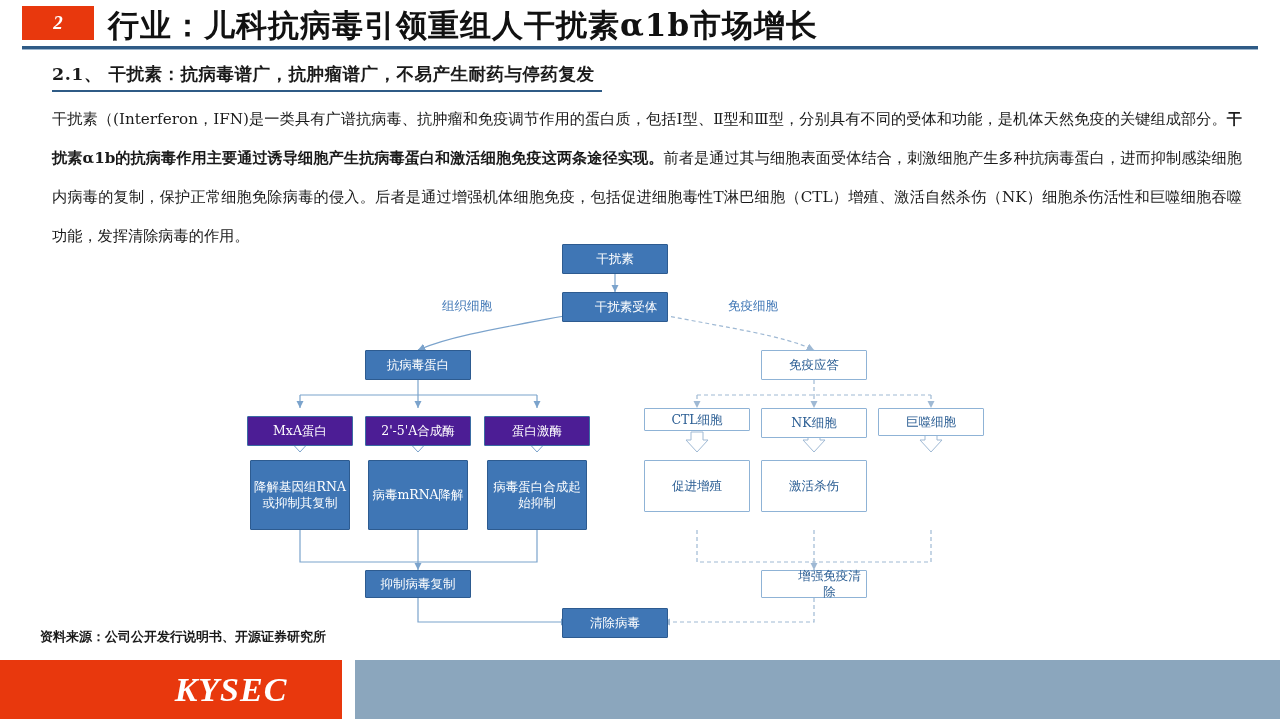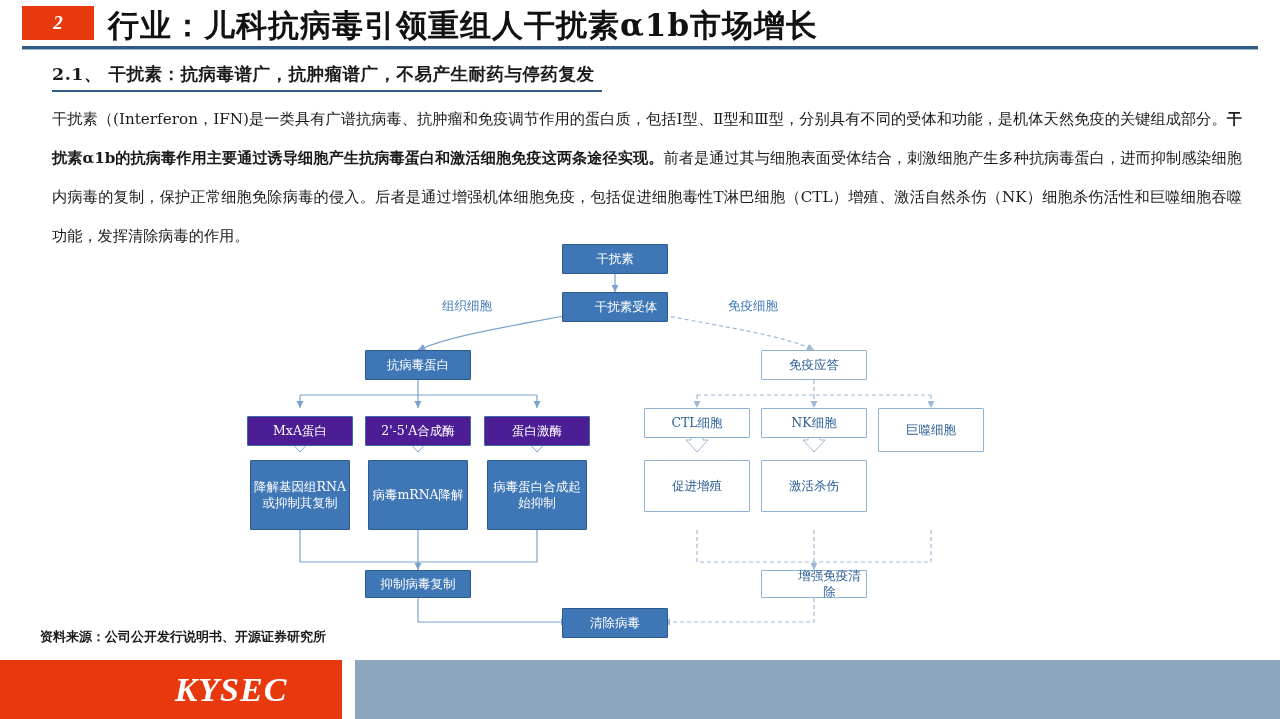--- a/index.html
+++ b/index.html
@@ -266,23 +266,23 @@
   <div class="node n-fill" style="left:562px; top:12px; width:106px; height:30px;">干扰素</div>
   <div class="node n-fill" style="left:562px; top:60px; width:106px; height:30px;padding-left:22px;">干扰素受体</div>
 
   <div class="node n-fill" style="left:365px; top:118px; width:106px; height:30px;">抗病毒蛋白</div>
   <div class="node n-open" style="left:761px; top:118px; width:106px; height:30px;">免疫应答</div>
 
   <div class="node n-fill-light" style="left:247px; top:176px; width:106px; height:30px;">MxA蛋白</div>
   <div class="node n-fill-light" style="left:365px; top:176px; width:106px; height:30px;">2'-5'A合成酶</div>
   <div class="node n-fill-light" style="left:484px; top:176px; width:106px; height:30px;">蛋白激酶</div>
 
-  <div class="node n-open" style="left:644px; top:176px; width:106px; height:30px;">CTL细胞</div>
+  <div class="node n-open" style="left:644px; top:176px; width:106px; height:23px;">CTL细胞</div>
   <div class="node n-open" style="left:761px; top:176px; width:106px; height:30px;">NK细胞</div>
-  <div class="node n-open" style="left:878px; top:176px; width:106px; height:44px;">巨噬细胞</div>
+  <div class="node n-open" style="left:878px; top:176px; width:106px; height:28px;">巨噬细胞</div>
 
   <div class="node n-fill" style="left:250px; top:228px; width:100px; height:70px;">降解基因组RNA或抑制其复制</div>
   <div class="node n-fill" style="left:368px; top:228px; width:100px; height:70px;">病毒mRNA降解</div>
   <div class="node n-fill" style="left:487px; top:228px; width:100px; height:70px;">病毒蛋白合成起始抑制</div>
 
   <div class="node n-open" style="left:644px; top:228px; width:106px; height:52px;">促进增殖</div>
   <div class="node n-open" style="left:761px; top:228px; width:106px; height:52px;">激活杀伤</div>
 
   <div class="node n-fill" style="left:365px; top:338px; width:106px; height:28px;">抑制病毒复制</div>
   <div class="node n-open" style="left:761px; top:338px; width:106px; height:28px;padding-left:31px;">增强免疫清除</div>

